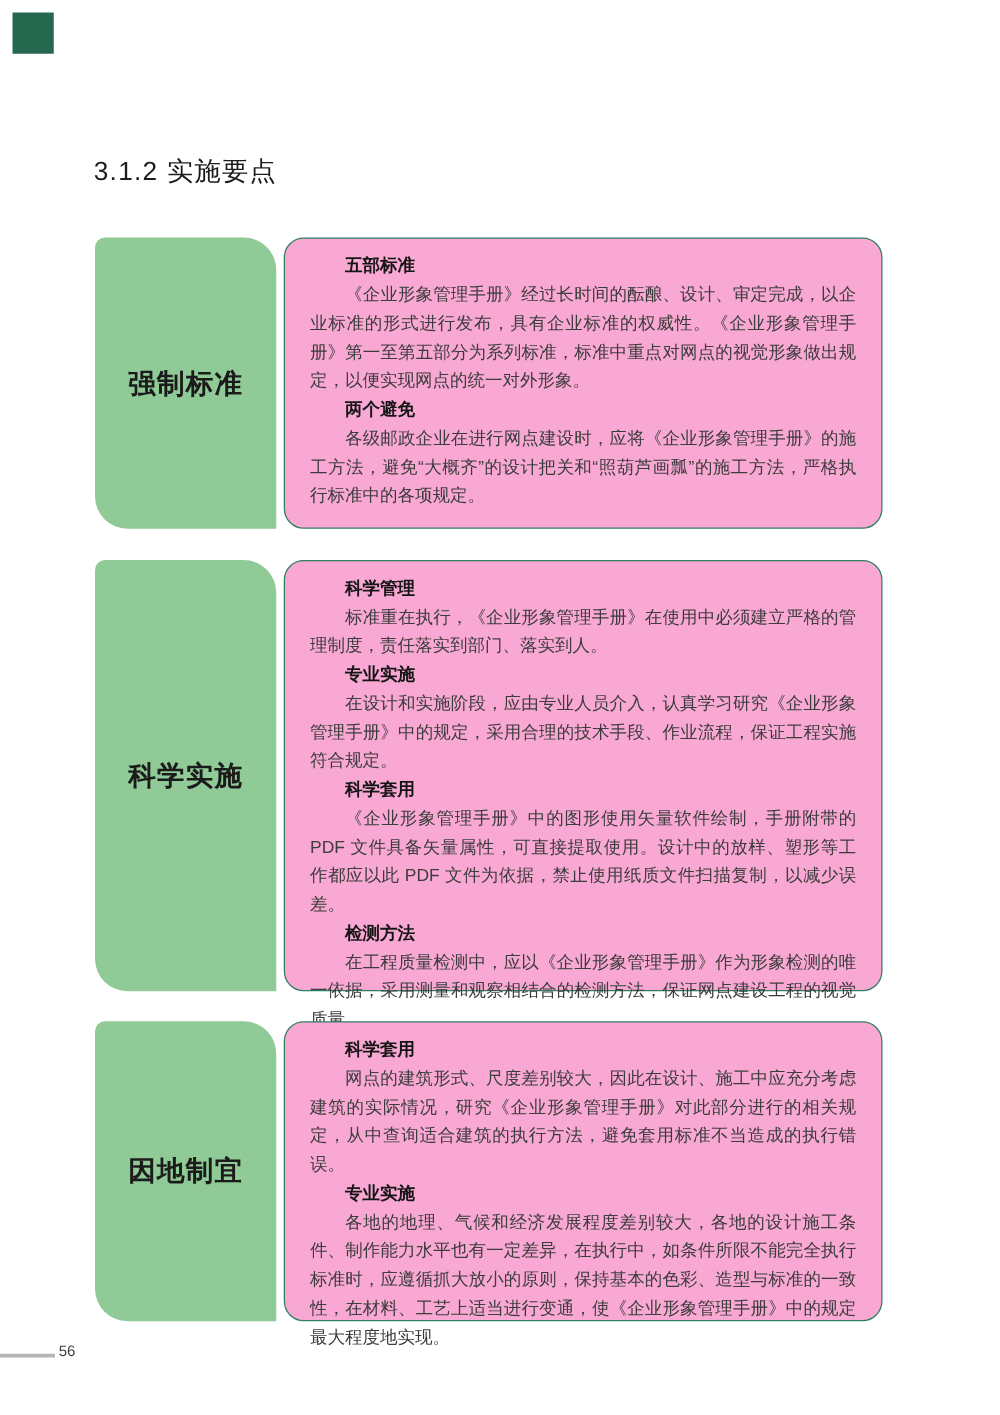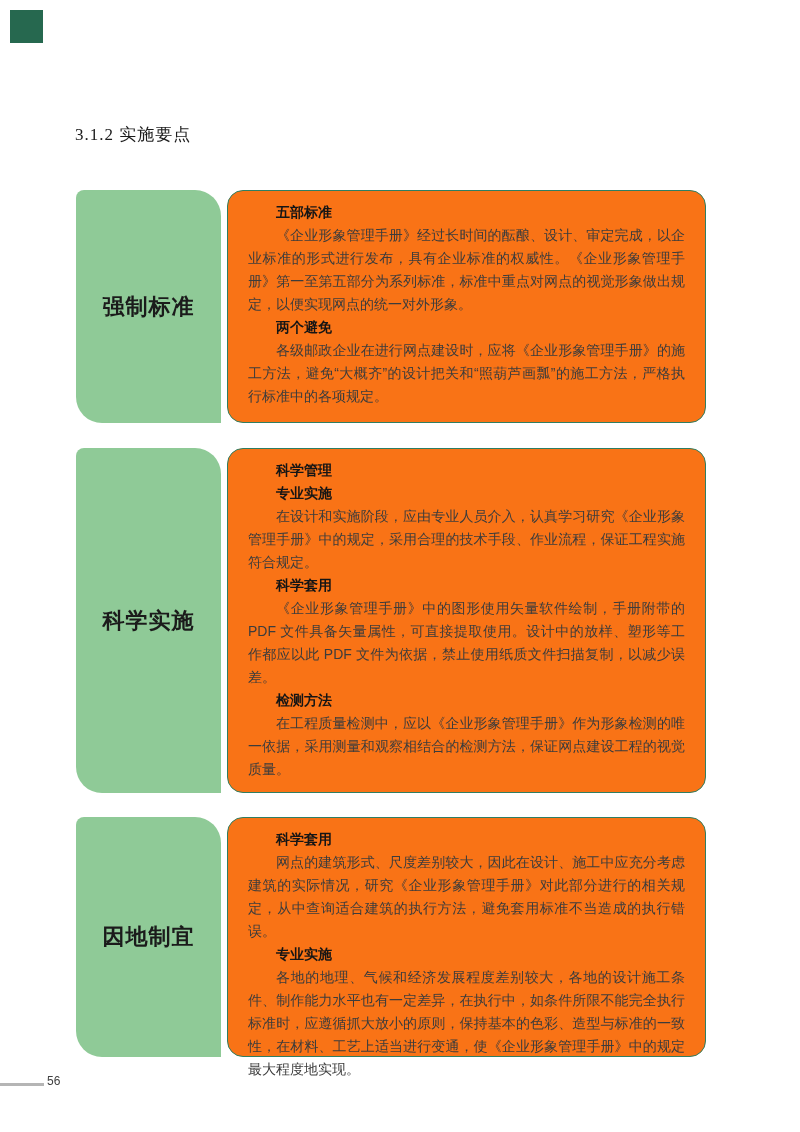--- a/index.html
+++ b/index.html
@@ -7,37 +7,37 @@
     width:800px;height:1132px;position:relative;background:#ffffff;
     font-family:"Liberation Sans","DejaVu Sans",sans-serif;
     overflow:hidden;
   }
   .corner-square{
     position:absolute;left:10px;top:10px;width:33px;height:33px;
     background:#26684f;
   }
   .page-title{
     position:absolute;left:75px;top:110px;
-    font-size:17px;line-height:28px;color:#1c1c1c;
-    letter-spacing:1px;font-weight:500;font-family:Liberation Serif, serif;
+    font-size:21px;line-height:28px;color:#1c1c1c;
+    letter-spacing:1px;font-weight:500;
   }
   .section-row{
     position:absolute;left:76px;width:630px;
     display:flex;gap:6px;align-items:stretch;
   }
   .section-label{
     flex:0 0 145px;
     background:#8fca97;
     border-radius:8px 26px 0 26px;
     display:flex;align-items:center;justify-content:center;
     font-size:22px;font-weight:bold;color:#1b1b1b;letter-spacing:1px;
   }
   .section-content{
     flex:1;
-    background:#f97316;
+    background:#f9a8d4;
     border:1.5px solid #2f7e62;
     border-radius:16px;
     padding:10px 20px 9px 20px;
     box-sizing:border-box;
     font-size:14px;line-height:23px;color:#3c3c3c;
     text-align:justify;
   }
   .item-heading{
     margin:0;text-indent:2em;font-weight:bold;color:#151515;
   }
@@ -66,20 +66,21 @@
     <p class="item-body">《企业形象管理手册》经过长时间的酝酿、设计、审定完成，以企业标准的形式进行发布，具有企业标准的权威性。《企业形象管理手册》第一至第五部分为系列标准，标准中重点对网点的视觉形象做出规定，以便实现网点的统一对外形象。</p>
     <p class="item-heading">两个避免</p>
     <p class="item-body">各级邮政企业在进行网点建设时，应将《企业形象管理手册》的施工方法，避免“大概齐”的设计把关和“照葫芦画瓢”的施工方法，严格执行标准中的各项规定。</p>
   </div>
 </div>
 
 <div class="section-row" style="top:448px;height:345px;">
   <div class="section-label">科学实施</div>
   <div class="section-content">
     <p class="item-heading">科学管理</p>
+    <p class="item-body">标准重在执行，《企业形象管理手册》在使用中必须建立严格的管理制度，责任落实到部门、落实到人。</p>
     <p class="item-heading">专业实施</p>
     <p class="item-body">在设计和实施阶段，应由专业人员介入，认真学习研究《企业形象管理手册》中的规定，采用合理的技术手段、作业流程，保证工程实施符合规定。</p>
     <p class="item-heading">科学套用</p>
     <p class="item-body">《企业形象管理手册》中的图形使用矢量软件绘制，手册附带的 PDF 文件具备矢量属性，可直接提取使用。设计中的放样、塑形等工作都应以此 PDF 文件为依据，禁止使用纸质文件扫描复制，以减少误差。</p>
     <p class="item-heading">检测方法</p>
     <p class="item-body">在工程质量检测中，应以《企业形象管理手册》作为形象检测的唯一依据，采用测量和观察相结合的检测方法，保证网点建设工程的视觉质量。</p>
   </div>
 </div>
 
 <div class="section-row" style="top:817px;height:240px;">

